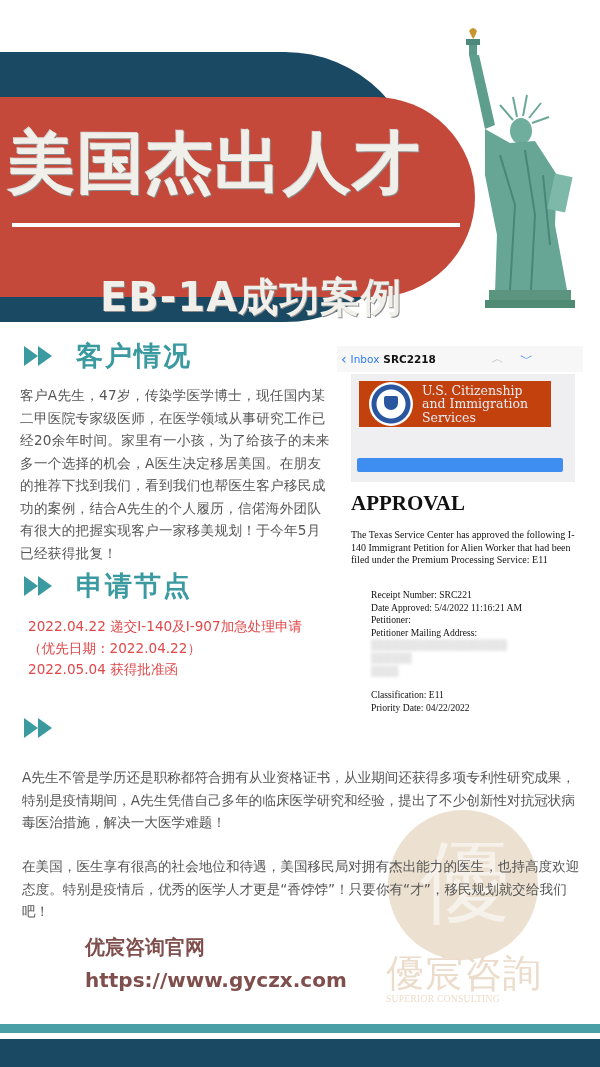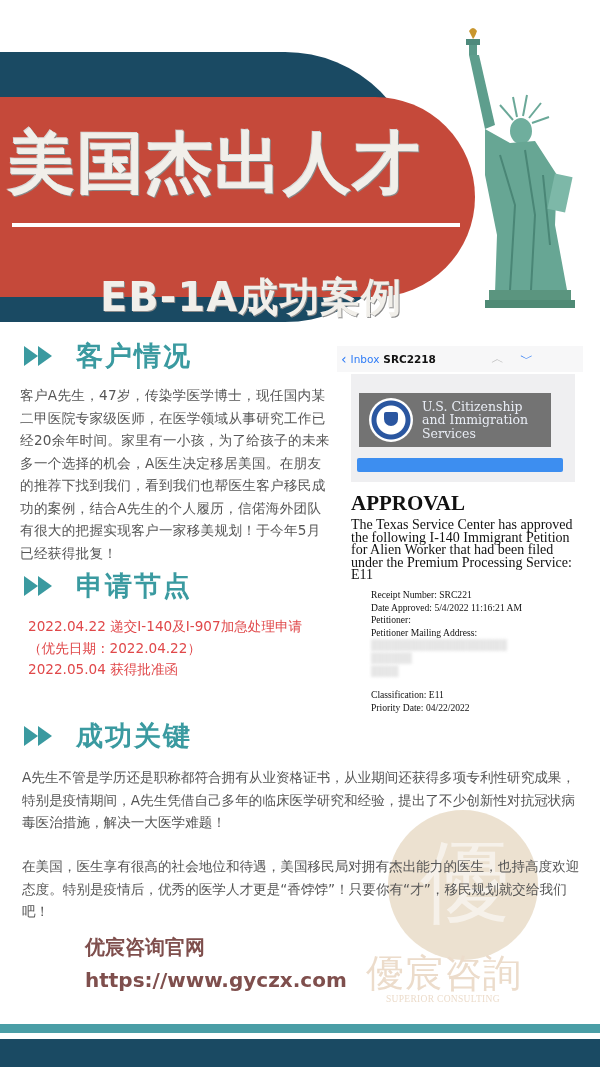--- a/index.html
+++ b/index.html
@@ -71,21 +71,21 @@
   }
   .nav-back { color: #2f7cf6; display: flex; align-items: center; margin-left: 4px; }
   .nav-back .chev { font-size: 14px; margin-right: 4px; line-height: 1; }
   .nav-subject { margin-left: 4px; font-weight: bold; color: #111; width: 78px; overflow: hidden; white-space: nowrap; }
   .nav-up { margin-left: 30px; color: #bbb; font-size: 13px; }
   .nav-down { margin-left: 16px; color: #2f7cf6; font-size: 13px; }
   .email-header-bg {
     position: absolute; left: 14px; top: 28px; width: 224px; height: 108px; background: #efeff1;
   }
   .uscis-banner {
-    position: absolute; left: 22px; top: 47px; width: 192px; height: 54px; background: #737373;
+    position: absolute; left: 22px; top: 35px; width: 192px; height: 46px; background: #c2410c;
     display: flex; align-items: center;
   }
   .seal {
     width: 44px; height: 44px; border-radius: 50%; margin-left: 10px;
     background: radial-gradient(circle, #ffffff 0 14px, #2a56a0 15px 19px, #ffffff 20px 22px);
     position: relative; flex-shrink: 0;
   }
   .seal::after {
     content: ""; position: absolute; left: 15px; top: 14px; width: 14px; height: 14px;
     background: #2a56a0; border-radius: 2px 2px 7px 7px;
@@ -96,41 +96,41 @@
   }
   .blue-bar {
     position: absolute; left: 20px; top: 112px; width: 206px; height: 14px;
     background: #3d8ef0; border-radius: 2px;
   }
   .approval-title {
     position: absolute; left: 14px; top: 145px;
     font-family: "Liberation Serif", serif; font-weight: bold; font-size: 21px; color: #111;
   }
   .approval-text {
-    position: absolute; left: 14px; top: 173px; width: 230px;
-    font-family: "Liberation Serif", serif; font-size: 14px; line-height: 12.6px; color: #111;
+    position: absolute; left: 14px; top: 183px; width: 230px;
+    font-family: "Liberation Serif", serif; font-size: 10px; line-height: 12.6px; color: #111;
   }
   .approval-fields {
     position: absolute; left: 34px; top: 243px; width: 210px;
     font-family: "Liberation Serif", serif; font-size: 9.6px; line-height: 12.6px; color: #111;
   }
   .approval-fields .blur { color: #e6e6e6; filter: blur(1.5px); }
   .approval-fields .gap { height: 12px; }
 
   
   .wm-circle {
     position: absolute; left: 388px; top: 810px; width: 150px; height: 150px;
     border-radius: 50%; background: rgba(221, 200, 170, 0.55);
   }
   .wm-glyph {
     position: absolute; left: 420px; top: 822px; font-size: 90px; color: rgba(255,255,255,0.55);
     font-family: "DejaVu Serif", serif;
   }
   .wm-name {
-    position: absolute; left: 366px; top: 948px; font-size: 38px; color: #ecdccb;
+    position: absolute; left: 386px; top: 948px; font-size: 38px; color: #ecdccb;
     letter-spacing: 1px; font-family: "DejaVu Sans", sans-serif; font-weight: normal;
   }
   .wm-sub {
     position: absolute; left: 386px; top: 994px; font-family: "Liberation Serif", serif;
     font-size: 9.5px; color: #ecdccb; letter-spacing: 0.3px;
   }
 
   
   .site-label {
     position: absolute; left: 85px; top: 934px; font-size: 20px; font-weight: bold; color: #7f4f4d;
@@ -235,21 +235,20 @@
   <div>2022.04.22 递交I-140及I-907加急处理申请</div>
   <div>（优先日期：2022.04.22）</div>
   <div>2022.05.04 获得批准函</div>
 </div>
 
 <div class="section-head" id="sec3-head">
   <svg class="arrow" viewBox="0 0 30 20">
     <polygon points="0,0 14,10 0,20" fill="#3a9aa0"></polygon>
     <polygon points="14,0 28,10 14,20" fill="#3a9aa0"></polygon>
   </svg>
-  <span class="title">成功关键</span>
 </div>
 
 <div class="wm-circle"></div>
 <div class="wm-glyph">優</div>
 
 <div class="para" id="sec3-body1">A先生不管是学历还是职称都符合拥有从业资格证书，从业期间还获得多项专利性研究成果，特别是疫情期间，A先生凭借自己多年的临床医学研究和经验，提出了不少创新性对抗冠状病毒医治措施，解决一大医学难题！</div>
 <div class="para" id="sec3-body2">在美国，医生享有很高的社会地位和待遇，美国移民局对拥有杰出能力的医生，也持高度欢迎态度。特别是疫情后，优秀的医学人才更是“香饽饽”！只要你有“才”，移民规划就交给我们吧！</div>
 
 <div class="wm-name">優宸咨詢</div>
 <div class="wm-sub">SUPERIOR CONSULTING</div>

